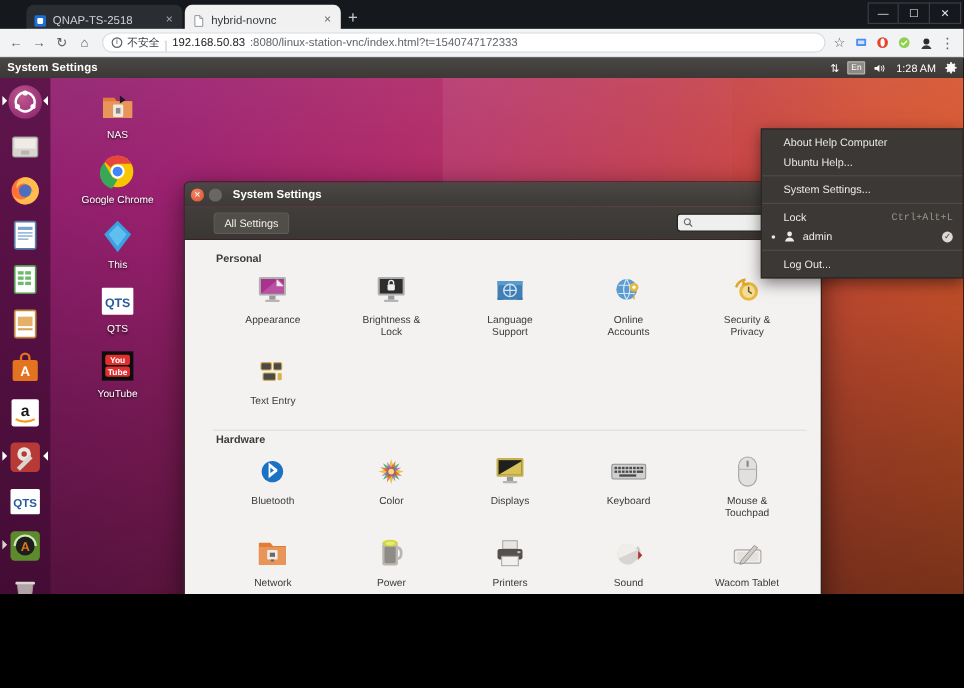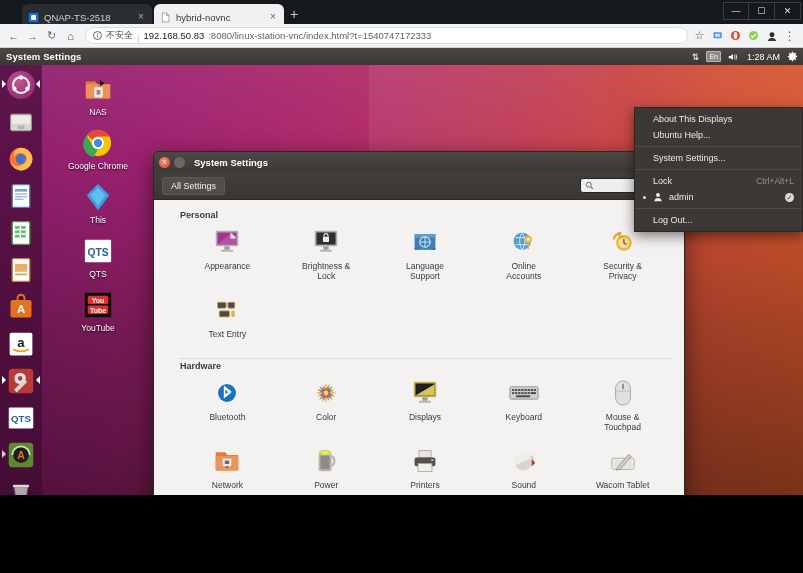--- a/index.html
+++ b/index.html
@@ -93,21 +93,21 @@
   .syswin .titlebar { height:20px; background:linear-gradient(#4c4845,#3c3936);
                       display:flex; align-items:center; padding-left:5px; gap:4px; }
   .btn-close { width:11px; height:11px; border-radius:50%;
                background:radial-gradient(circle at 35% 30%,#f1836a,#d8542a); position:relative; }
   .btn-close::after { content:'\00d7'; position:absolute; inset:0; color:#fff8f2;
                       font-size:9px; line-height:11px; text-align:center; }
   .btn-min { width:11px; height:11px; border-radius:50%; background:#6a6663; }
   .win-title { color:#fff; font-size:9.5px; font-weight:bold; margin-left:5px; }
 
   .toolbar { height:28px; background:linear-gradient(#413e3b,#393633); display:flex;
-             align-items:center; padding:0 8px; border-bottom:1px solid #2c2926; }
+             align-items:center; padding:0 24px; border-bottom:1px solid #2c2926; }
   .allsettings { background:#514d49; border:1px solid #5d5955; color:#f2efec; font-size:9px;
                  padding:3px 8px; border-radius:3px; }
   .searchbox { margin-left:auto; width:96px; height:15px; background:#efefef;
                border-radius:3px; display:flex; align-items:center; padding:0 4px;
                border:1px solid #26241f; }
   .searchbox .sicon { width:9px; height:9px; color:#6b6b6b; font-size:8px; }
   .searchbox input { border:none; outline:none; background:transparent; font-size:8px;
                      width:100%; color:#333; font-family:"Liberation Sans",sans-serif; }
 
   .content { position:absolute; top:48px; left:0; right:0; bottom:0; background:#f4f2f1;
@@ -120,21 +120,21 @@
   .cell .cl { font-size:8.5px; color:#3b3a38; text-align:center; margin-top:3px; line-height:10px;
               max-width:72px; }
   .sep { height:1px; background:#e0dcda; margin:0 0 2px 0; }
 
   
   .sysmenu { position:absolute; left:634px; top:59px; width:169px;
              background:#3b3835; border:1px solid #2a2724;
              box-shadow:0 4px 12px rgba(0,0,0,.5); padding:3px 0; z-index:50; }
   .mi { height:16px; display:flex; align-items:center; padding:0 8px 0 18px;
         color:#eceae8; font-size:9px; position:relative; white-space:nowrap; }
-  .mi .accel { margin-left:auto; color:#99938d; font-size:8.5px; }
+  .mi .accel { margin-left:auto; color:#99938d; font-size:8.5px;font-family:Liberation Mono, monospace; }
   .mi .bullet { position:absolute; left:8px; top:7px; width:3px; height:3px;
                 border-radius:50%; background:#eceae8; }
   .mi .chk { margin-left:auto; width:9px; height:9px; border-radius:50%; background:#ddd8d3;
              color:#3b3835; font-size:7px; text-align:center; line-height:9px; }
   .mi .uicon { width:10px; height:10px; margin-right:6px; display:flex;
                align-items:center; justify-content:center; }
   .msep { height:1px; background:#4f4b47; margin:3px 0; }
 
   .blackfill { position:absolute; left:0; top:495px; width:803px; height:78px; background:#000; }
 </style>
@@ -708,21 +708,21 @@
                 </svg>
             </span>
 
           </div>
           <div class="cell"></div>
         </div>
       </div>
     </div>
 
     <div class="sysmenu">
-      <div class="mi">About This Displays</div>
+      <div class="mi">About Help Computer</div>
       <div class="mi">Ubuntu Help...</div>
       <div class="msep"></div>
       <div class="mi">System Settings...</div>
       <div class="msep"></div>
       <div class="mi">
         <span>Lock</span>
         <span class="accel">Ctrl+Alt+L</span>
       </div>
       <div class="mi">
         <span class="bullet"></span>

